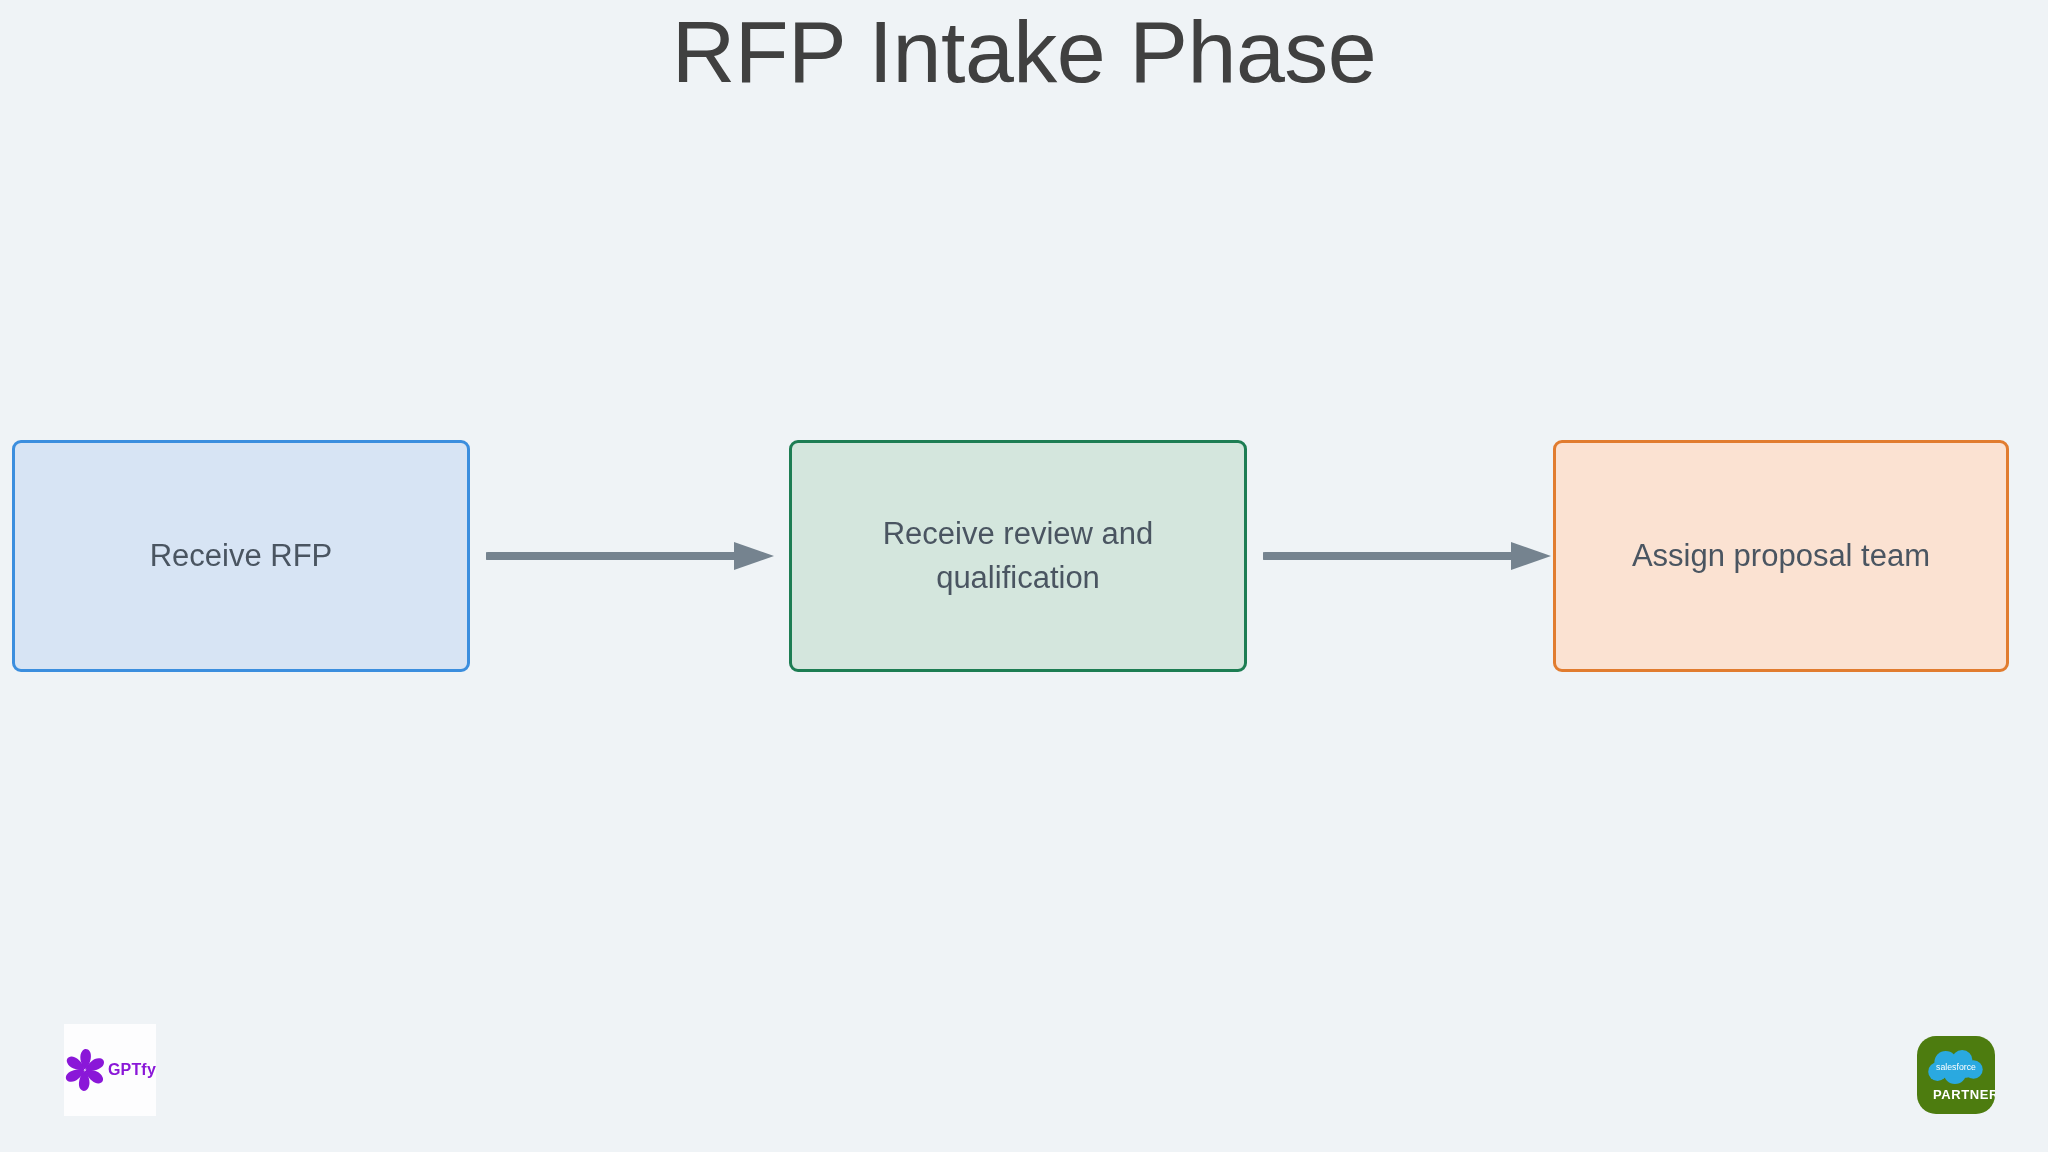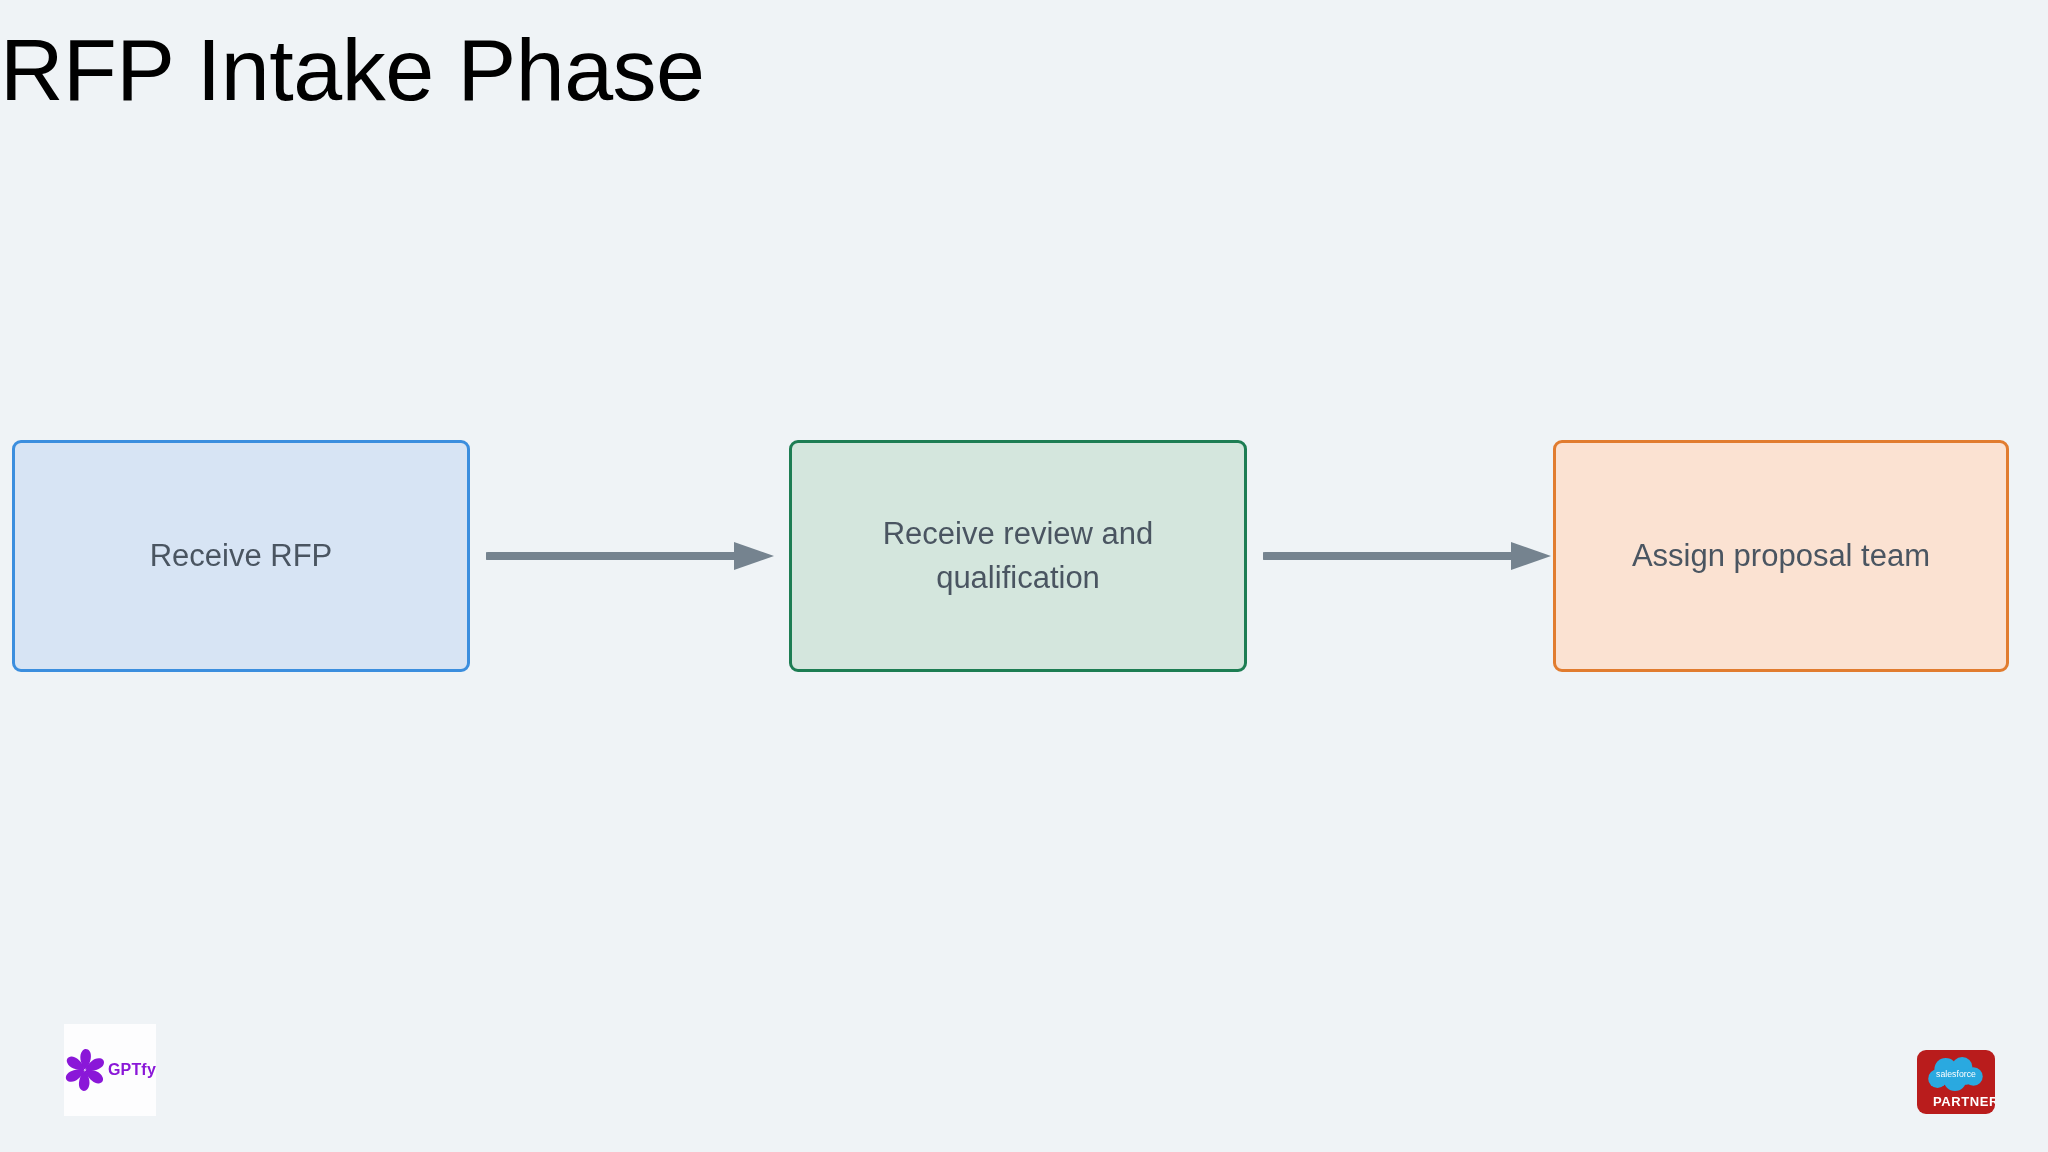--- a/index.html
+++ b/index.html
@@ -12,27 +12,27 @@
     background: #eff3f6;
     font-family: "Liberation Sans", sans-serif;
     overflow: hidden;
     position: relative;
   }
 
   
   .slide-title {
     position: absolute;
     left: 0;
-    top: 22px;
+    top: 4px;
     width: 2048px;
-    text-align: left;
+    text-align: center;
     font-size: 88px;
     line-height: 1.08;
     font-weight: 400;
-    color: #000000;
+    color: #404040;
     letter-spacing: -0.5px;
     white-space: nowrap;
   }
 
   
   .flow {
     position: absolute;
     left: 0;
     top: 440px;
     width: 2048px;
@@ -117,23 +117,23 @@
     letter-spacing: 0.2px;
     line-height: 1;
   }
 
   
   .sf-badge {
     position: absolute;
     right: 53px;
     bottom: 38px;
     width: 78px;
-    height: 64px;
-    background: #b91c1c;
-    border-radius: 9px;
+    height: 78px;
+    background: #4d7c0f;
+    border-radius: 19px;
     display: flex;
     flex-direction: column;
     align-items: center;
     justify-content: center;
     gap: 3px;
     overflow: hidden;
   }
   .sf-cloud { width: 62px; height: 36px; display: block; }
   .sf-partner {
     font-size: 13px;

